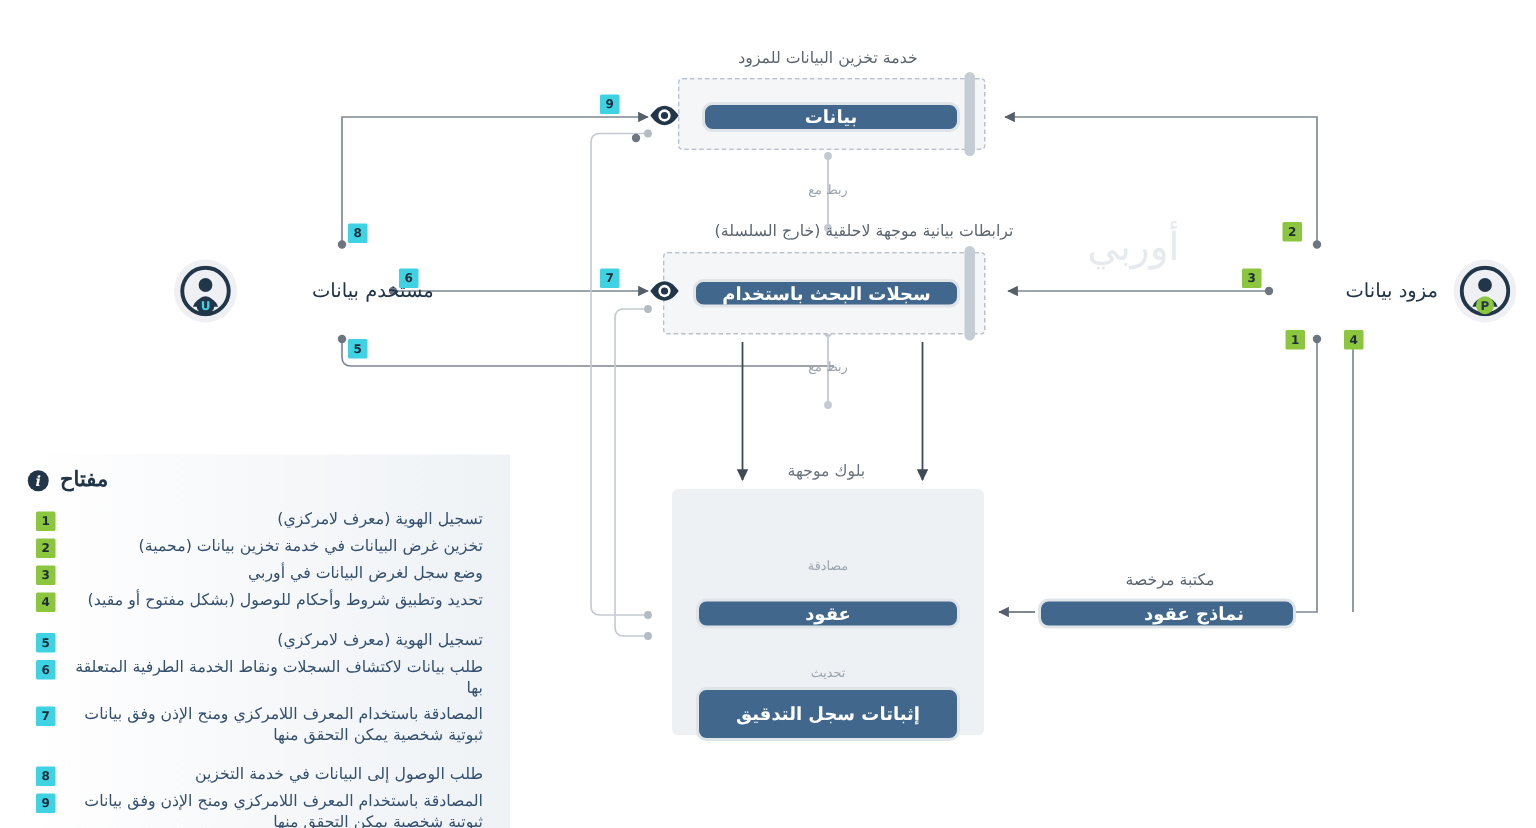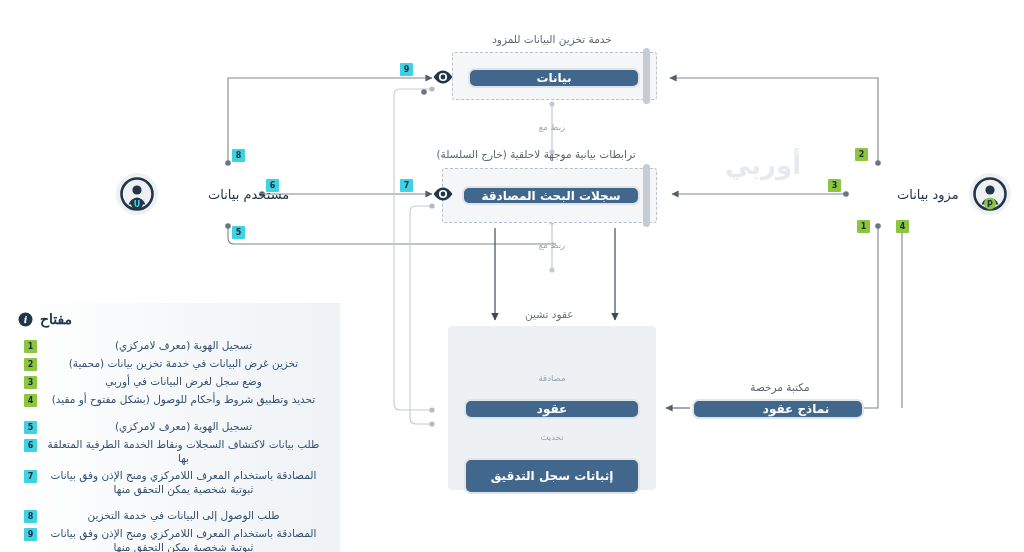--- a/index.html
+++ b/index.html
@@ -9,21 +9,21 @@
     font-family:"DejaVu Sans","Liberation Sans",sans-serif;
     overflow:hidden;
     position:relative;
   }
   #stage{position:relative;width:1024px;height:552px;overflow:hidden;}
 
   
   .watermark{
     position:absolute;
     font-size:26px;
-    font-weight:bold;
+    font-weight:normal;
     color:#e6eaee;
     letter-spacing:1px;
     user-select:none;
     white-space:nowrap;
   }
 
   
   #wires{position:absolute;left:0;top:0;width:1024px;height:552px;}
 
   
@@ -131,21 +131,21 @@
   }
   .legend-title{font-size:14px;font-weight:bold;color:#22364a;font-family:Liberation Serif, serif;}
   .legend-rows{display:flex;flex-direction:column;}
   .legend-row{
     display:flex;align-items:flex-start;gap:8px;
     padding:1.5px 18px 1.5px 6px;
   }
   .legend-row .badge{position:relative;margin-top:2px;flex:0 0 auto;}
   .legend-text{
     font-size:10.5px;line-height:1.35;color:#33506e;
-    text-align:center;flex:1 1 auto;
+    text-align:right;flex:1 1 auto;
   }
   .legend-gap{height:9px;}
 </style>
 </head>
 <body>
 
 <div id="stage">
 
   <div class="watermark" style="left:725px;top:150px;">أوربي</div>
 
@@ -242,39 +242,39 @@
   <div class="eye" style="left:432px;top:69px;">
     <svg width="22" height="16" viewBox="0 0 22 16">
       <path d="M11 1.5C5.5 1.5 1.6 8 1.6 8s3.9 6.5 9.4 6.5S20.4 8 20.4 8 16.5 1.5 11 1.5z" fill="#22364a"></path>
       <circle cx="11" cy="8" r="4.1" fill="#ffffff"></circle>
       <circle cx="11" cy="8" r="2.4" fill="#22364a"></circle>
     </svg>
   </div>
 
   <div class="edge-label" style="left:512px;top:122px;width:80px;">ربط مع</div>
 
-  <div class="group-title" style="left:416px;top:148px;width:240px;text-align:center;">ترابطات بيانية موجهة لاحلقية (خارج السلسلة)</div>
+  <div class="group-title" style="left:456px;top:148px;width:240px;text-align:center;">ترابطات بيانية موجهة لاحلقية (خارج السلسلة)</div>
   <div class="group-box" style="left:442px;top:168px;width:215px;height:55px;"></div>
-  <div class="pill" style="left:462px;top:186px;width:178px;height:19px;">سجلات البحث المصادقة</div>
+  <div class="pill" style="left:462px;top:186px;width:178px;height:19px;">سجلات البحث باستخدام</div>
 
   <div class="eye" style="left:432px;top:186px;">
     <svg width="22" height="16" viewBox="0 0 22 16">
       <path d="M11 1.5C5.5 1.5 1.6 8 1.6 8s3.9 6.5 9.4 6.5S20.4 8 20.4 8 16.5 1.5 11 1.5z" fill="#22364a"></path>
       <circle cx="11" cy="8" r="4.1" fill="#ffffff"></circle>
       <circle cx="11" cy="8" r="2.4" fill="#22364a"></circle>
     </svg>
   </div>
 
   <div class="edge-label" style="left:512px;top:240px;width:80px;">ربط مع</div>
-  <div class="chain-label" style="left:525px;top:308px;">عقود تشين</div>
+  <div class="chain-label" style="left:525px;top:308px;">بلوك موجهة</div>
 
   <div class="chain-box" style="left:448px;top:326px;width:208px;height:164px;"></div>
   <div class="edge-label" style="left:512px;top:373px;width:80px;">مصادقة</div>
   <div class="pill" style="left:464px;top:399px;width:176px;height:20px;">عقود</div>
-  <div class="edge-label" style="left:512px;top:432px;width:80px;">تحديث</div>
+  <div class="edge-label" style="left:512px;top:444px;width:80px;">تحديث</div>
   <div class="pill" style="left:464px;top:458px;width:176px;height:36px;">إثباتات سجل التدقيق</div>
 
   <div class="group-title" style="left:700px;top:381px;width:160px;">مكتبة مرخصة</div>
   <div class="pill" style="left:692px;top:399px;width:172px;height:20px;padding-left:36px;">نماذج عقود</div>
 
   <div class="actor" style="left:116px;top:173px;">
     <div class="actor-label">مستخدم بيانات</div>
     <div class="actor-ring">
       <svg width="34" height="34" viewBox="0 0 34 34">
         <circle cx="17" cy="17" r="15.5" fill="none" stroke="#22364a" stroke-width="2.6"></circle>

